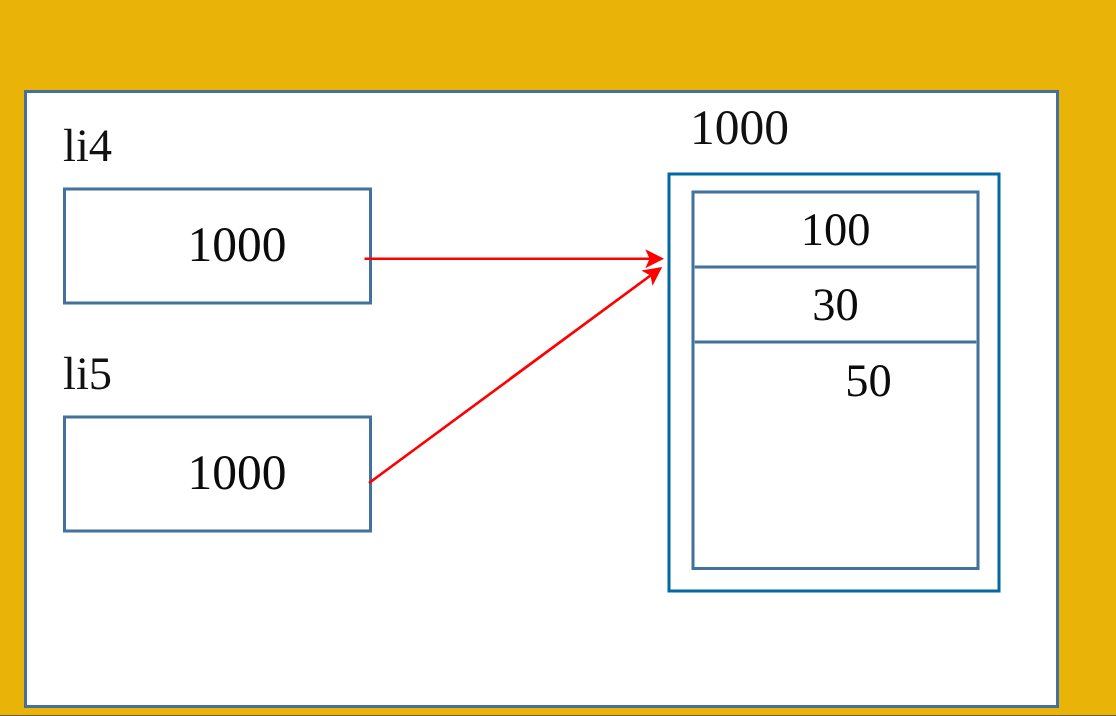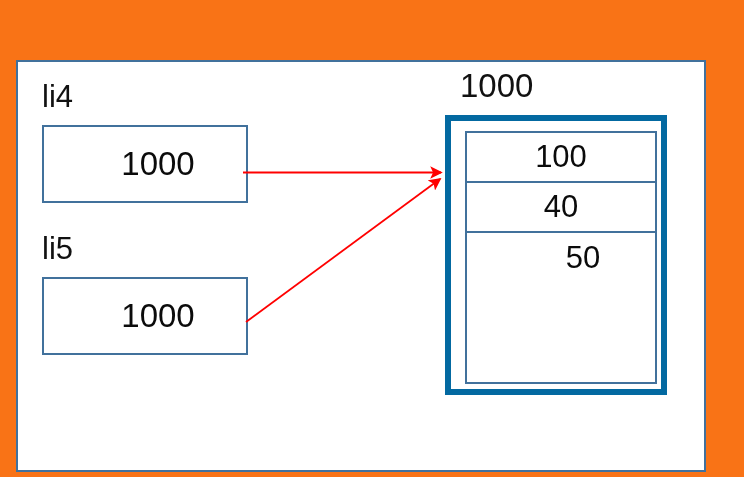--- a/index.html
+++ b/index.html
@@ -4,23 +4,23 @@
 <style>
   html, body {
     margin: 0;
     padding: 0;
     background: #000000;
   }
   #screen {
     position: relative;
     width: 744px;
     height: 477px;
-    background: #f97316;
+    background: #eab308;
     overflow: hidden;
-    font-family: Liberation Sans, sans-serif;
+    font-family: Liberation Serif, serif;
   }
 
   
   #canvas {
     position: absolute;
     left: 16px;
     top: 60px;
     width: 690px;
     height: 412px;
     background: #ffffff;
@@ -76,21 +76,21 @@
     line-height: 36px;
     color: #111111;
     white-space: nowrap;
   }
   #array-outer {
     position: absolute;
     left: 0px;
     top: 47px;
     width: 222px;
     height: 280px;
-    border: 6px solid #0369a1;
+    border: 2px solid #0369a1;
     background: #ffffff;
     box-sizing: border-box;
     padding-left: 32px;
   }
   #array-inner {
     position: absolute;
     left: 14px;
     top: 10px;
     width: 192px;
     height: 253px;
@@ -152,24 +152,24 @@
       <div id="array-address-label">1000</div>
 
       <div id="array-outer">
         <div id="array-inner">
 
           <div class="array-cell">
             <div class="array-cell-value">100</div>
           </div>
 
 
+          <div class="array-cell">
+            <div class="array-cell-value">30</div>
+          </div>
 
-          <div class="array-cell">
-            <div class="array-cell-value">40</div>
-          </div>
 
           <div class="array-cell">
             <div class="array-cell-value">50</div>
           </div>
 
         </div>
       </div>
     </div>
 
   </div>

